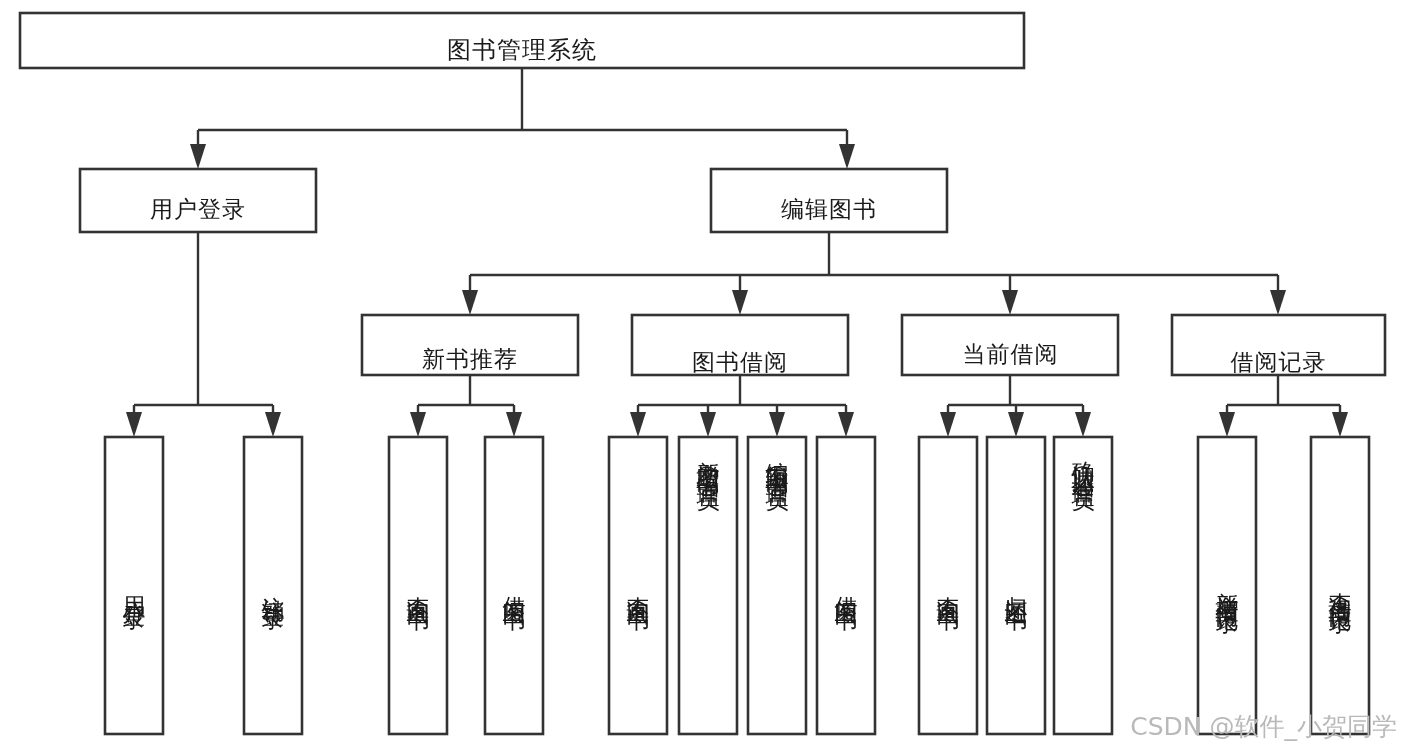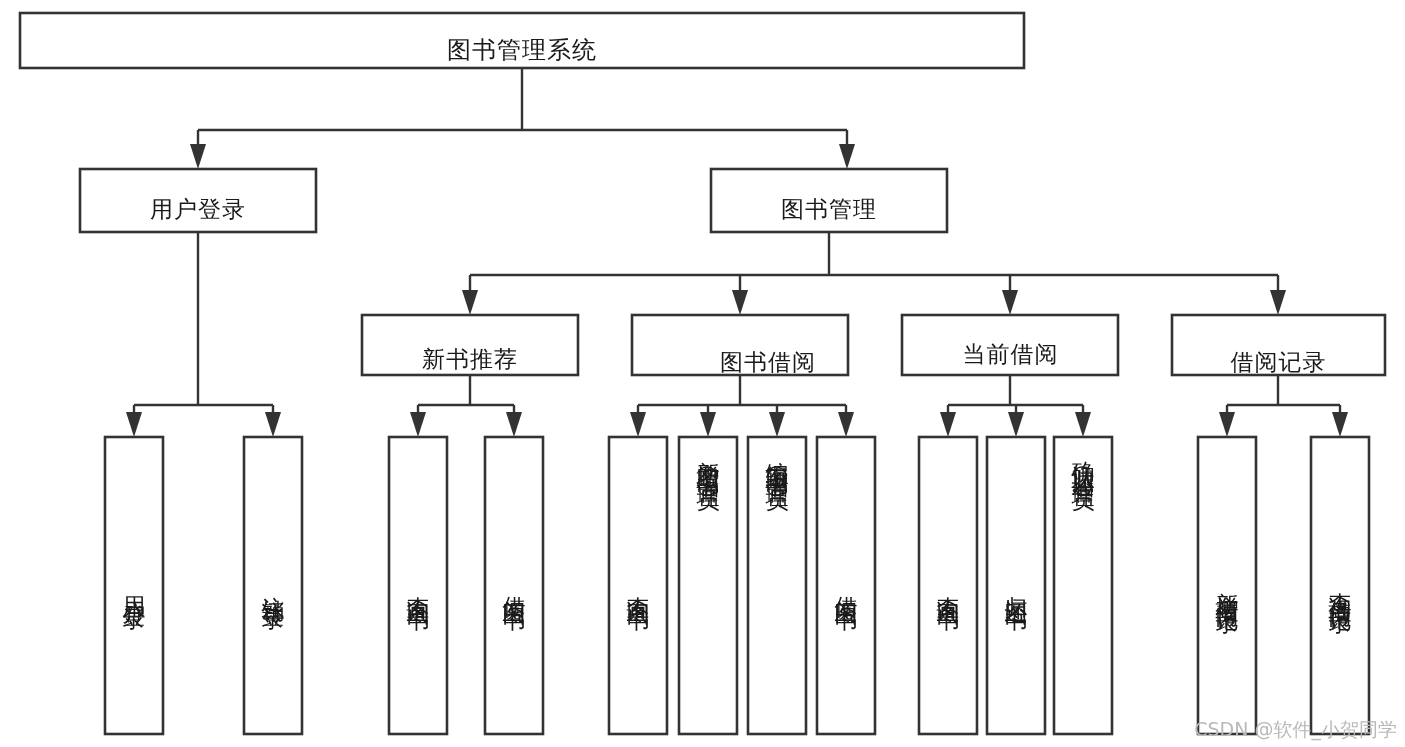--- a/index.html
+++ b/index.html
@@ -77,21 +77,21 @@
     margin-top: 18px;
   }
   .hlabel-text.root-title {
     font-size: 24px;
   }
   #watermark {
     position: absolute;
     right: 8px;
     bottom: 4px;
     font-family: "DejaVu Sans", "Liberation Sans", sans-serif;
-    font-size: 19px;
+    font-size: 25px;
     color: #b9b9b9;
     white-space: nowrap;
     user-select: none;
   }
 </style>
 </head>
 <body>
 
 <div id="diagram-root">
 
@@ -204,27 +204,27 @@
   </svg>
 
   <div class="hlabel-wrap" style="left:20px; top:13px; width:1004px; height:55px;">
     <span class="hlabel-text root-title">图书管理系统</span>
   </div>
 
   <div class="hlabel-wrap" style="left:80px; top:169px; width:236px; height:63px;">
     <span class="hlabel-text">用户登录</span>
   </div>
   <div class="hlabel-wrap" style="left:711px; top:169px; width:236px; height:63px;">
-    <span class="hlabel-text">图书管理</span>
+    <span class="hlabel-text">编辑图书</span>
   </div>
 
   <div class="hlabel-wrap" style="left:362px; top:315px; width:216px; height:60px;align-items:flex-end;">
     <span class="hlabel-text">新书推荐</span>
   </div>
-  <div class="hlabel-wrap" style="left:600px; top:315px; width:216px; height:76px;justify-content:flex-end;">
+  <div class="hlabel-wrap" style="left:632px; top:315px; width:216px; height:76px;">
     <span class="hlabel-text">图书借阅</span>
   </div>
   <div class="hlabel-wrap" style="left:902px; top:315px; width:217px; height:60px;">
     <span class="hlabel-text">当前借阅</span>
   </div>
   <div class="hlabel-wrap" style="left:1172px; top:315px; width:213px; height:76px;">
     <span class="hlabel-text">借阅记录</span>
   </div>
 
   <div class="vlabel-wrap center-v" style="left:105px; top:437px; width:58px; height:297px;">

